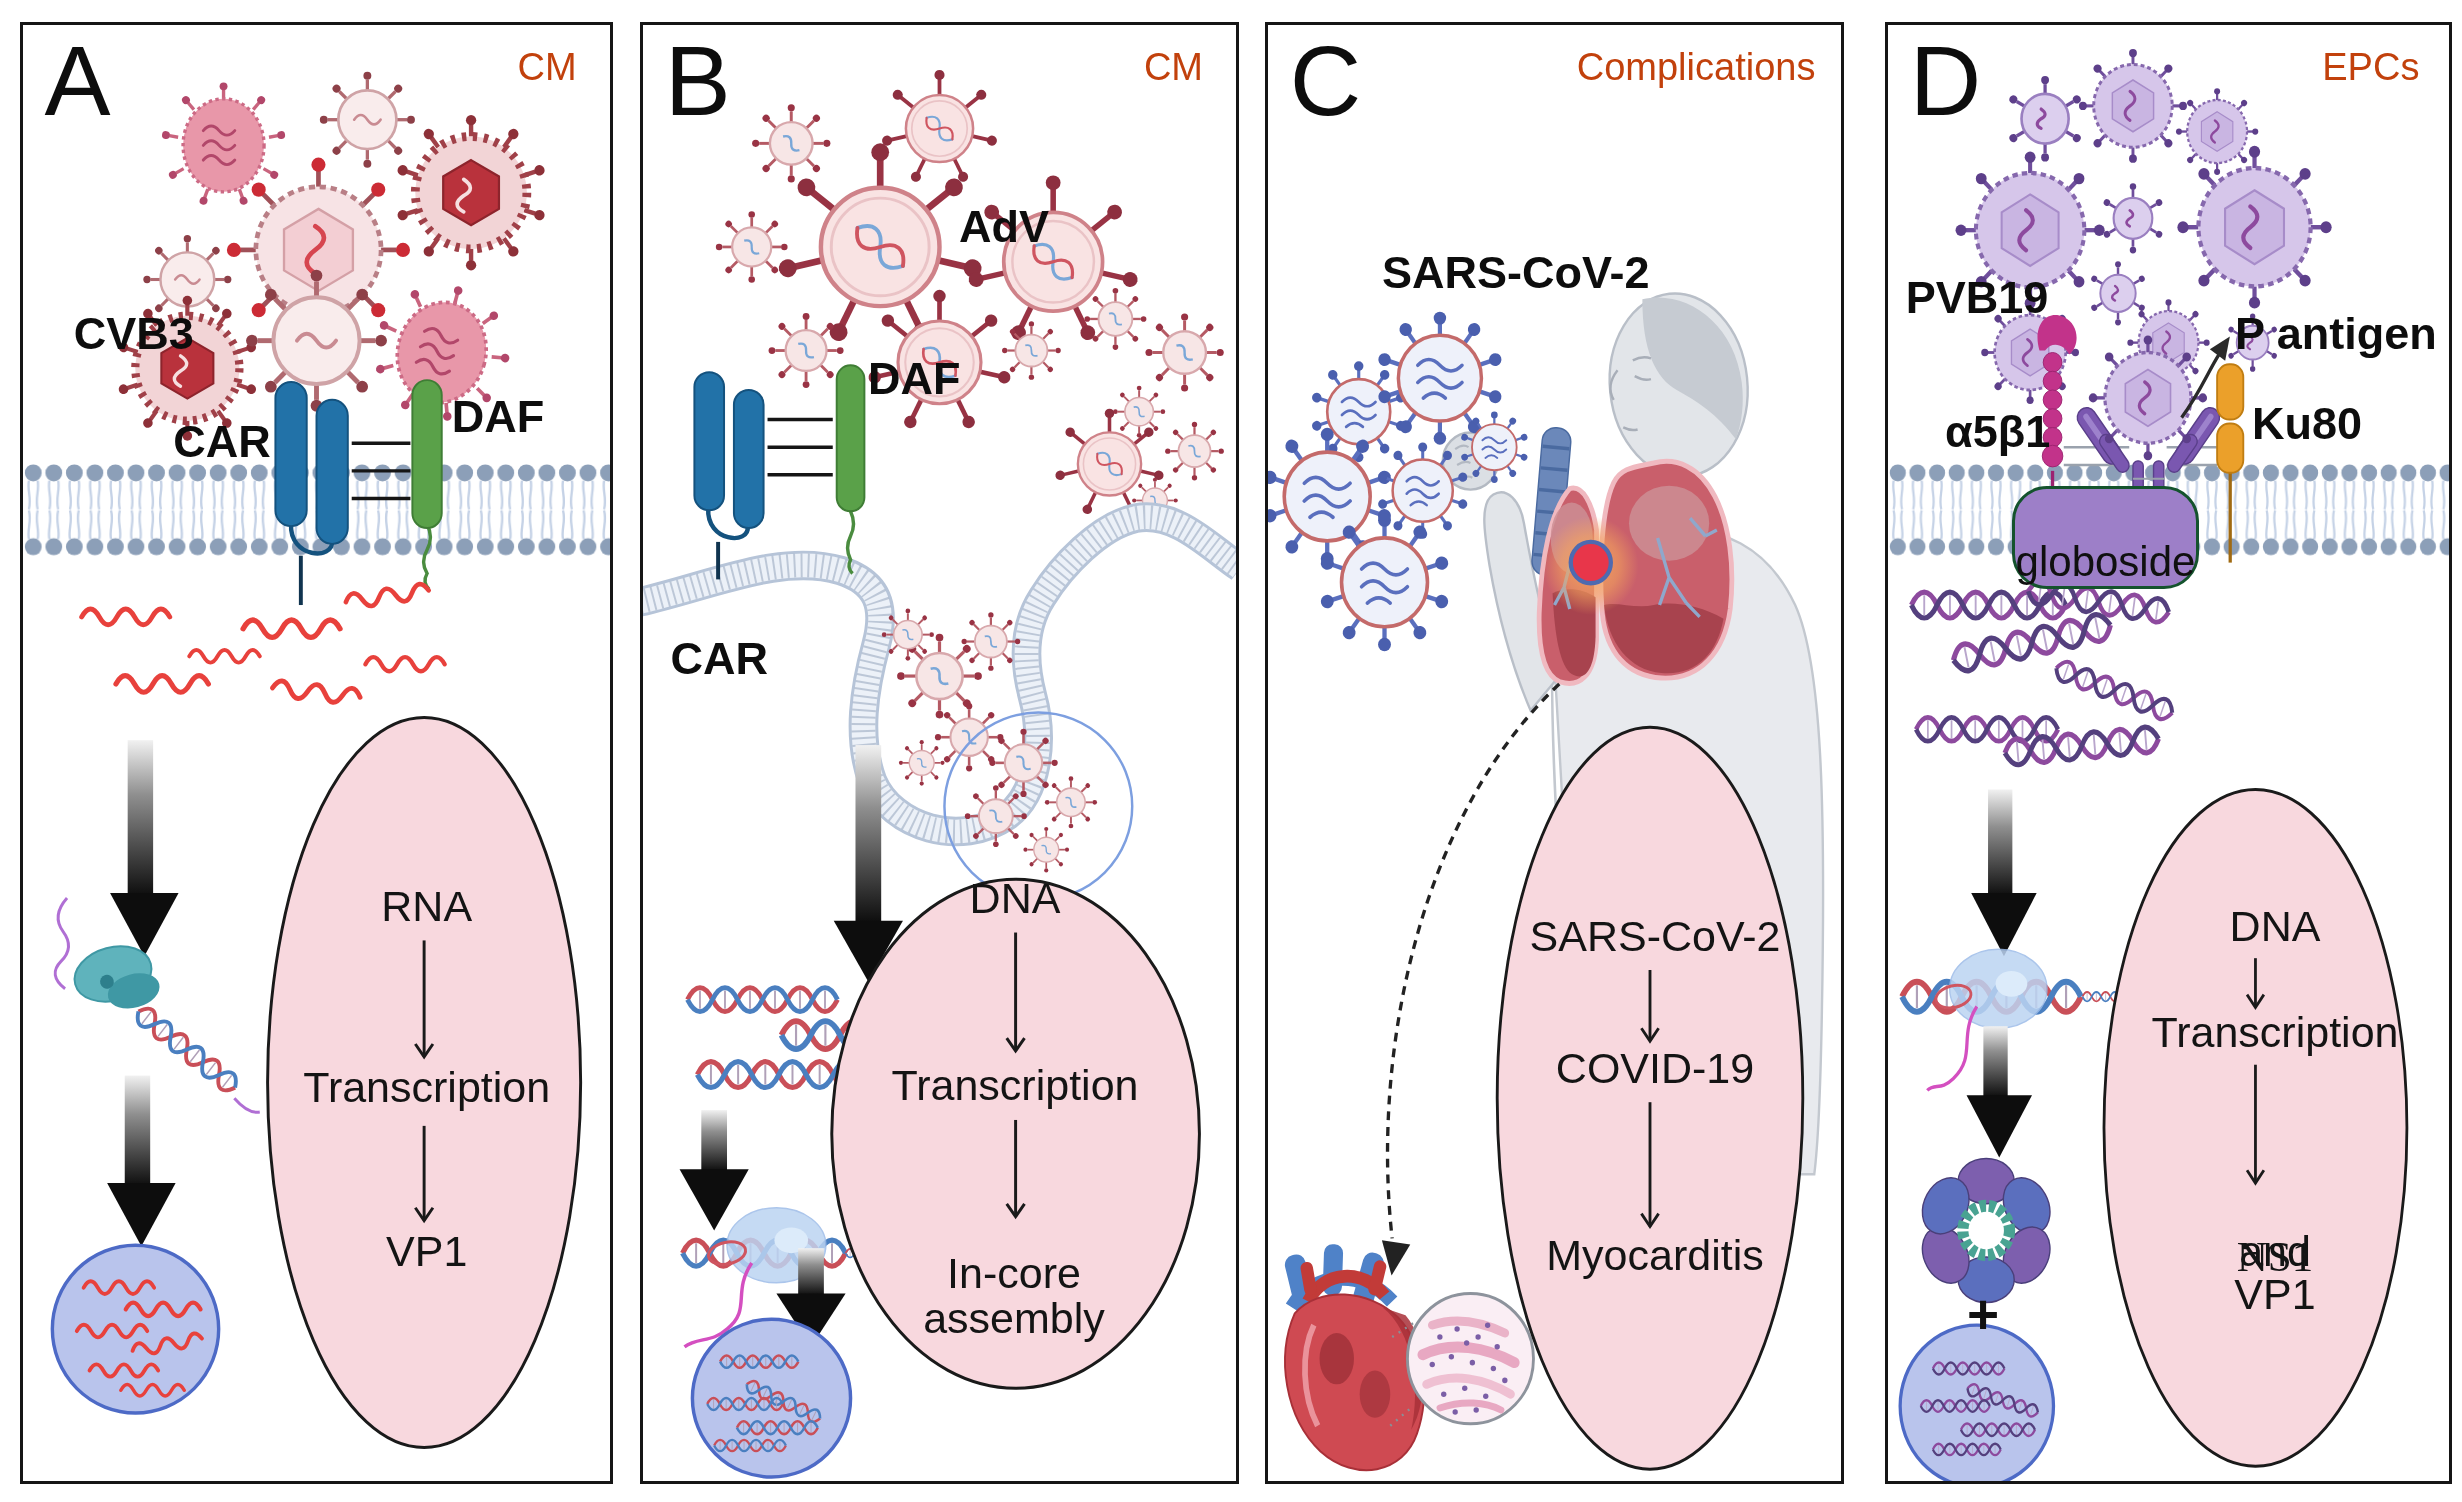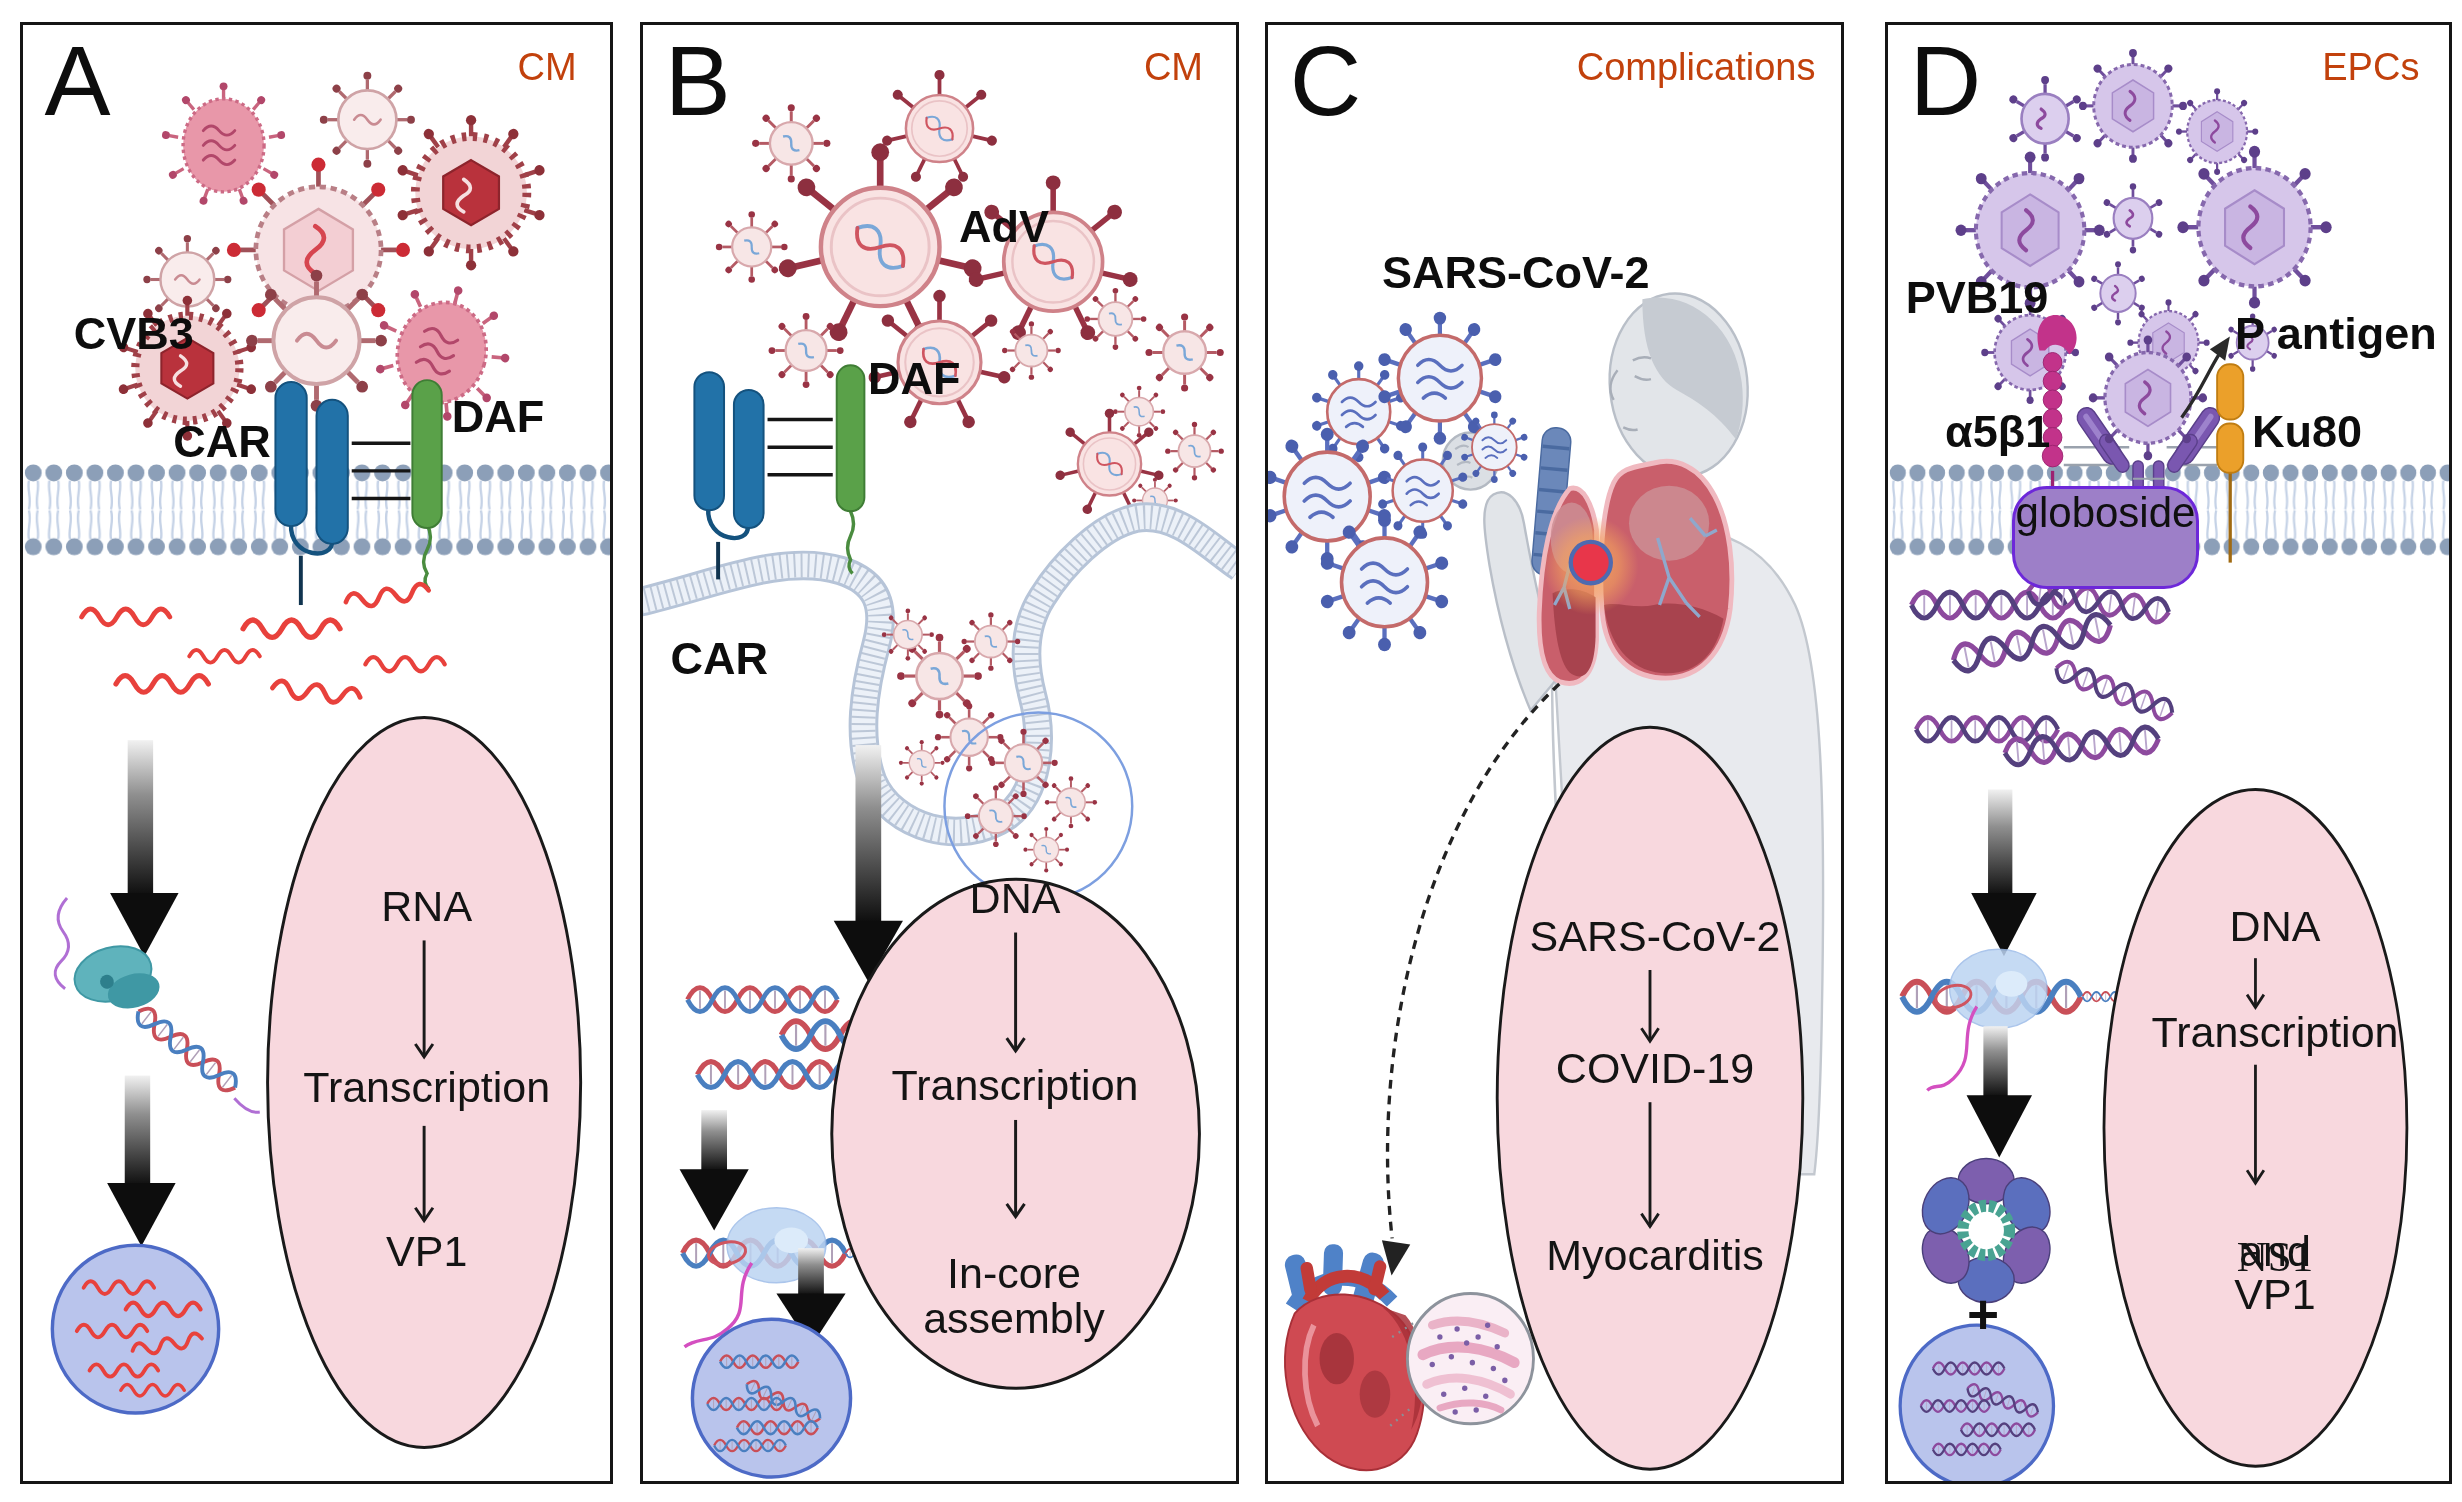--- a/index.html
+++ b/index.html
@@ -6,21 +6,21 @@
   #canvas{position:relative;width:2463px;height:1502px;background:#fff;overflow:hidden;
           font-family:"Liberation Sans","DejaVu Sans",sans-serif;color:#111;}
   .panel{position:absolute;top:21.7px;height:1462px;background:#fff;border:3.9px solid #151515;box-sizing:border-box;}
   .panel svg.art{position:absolute;left:0;top:0;width:100%;height:100%;}
   .letter{position:absolute;left:21.7px;top:3.9px;font-size:99px;line-height:1.05;color:#0d0d0d;}
   .corner{position:absolute;top:23.6px;right:33px;font-size:38px;line-height:1.05;color:#c2410c;}
   .lbl{position:absolute;font-size:45px;font-weight:700;line-height:1.0;color:#0d0d0d;white-space:nowrap;}
   .flow{position:absolute;width:296px;text-align:center;font-size:43px;line-height:1.06;color:#141414;}
   .flow.wrap{width:246px;margin-top:24px;}
   .globo{position:absolute;left:124px;top:461px;width:181px;height:97px;background:#9d7fc8;
-         border:3px solid #6d28d9;border-radius:35px;display:flex;align-items:flex-start;justify-content:center;
+         border:3px solid #14532d;border-radius:35px;display:flex;align-items:flex-end;justify-content:center;
          font-size:42px;color:#101010;}
   .plus{position:absolute;font-size:55px;font-weight:700;color:#111;}
 </style>
 </head>
 <body>
 
 <svg width="0" height="0" style="position:absolute" aria-hidden="true">
   <defs>
     <linearGradient id="g-arr" x1="0" y1="0" x2="0" y2="1">
       <stop offset="0" stop-color="#f1f1f1"></stop>
@@ -866,21 +866,21 @@
           <line x1="393" y1="1054" x2="393" y2="1174"></line>
             <polyline points="384,1161 393,1174 402,1161"></polyline>
         </g>
       </g>
     </svg>
     <div class="letter">D</div>
     <div class="corner" style="right:29.6px;">EPCs</div>
     <div class="lbl" style="left:17.7px;top:250px;text-align:center;">PVB19</div>
     <div class="lbl" style="left:57px;top:384px;">α5β1</div>
     <div class="lbl" style="left:347px;top:286px;">P antigen</div>
-    <div class="lbl" style="left:364px;top:376px;margin-top:8px;">Ku80</div>
+    <div class="lbl" style="left:364px;top:376px;">Ku80</div>
     <div class="globo">
         <span>globoside</span>
       </div>
     <div class="plus" style="left:79px;top:1257px;">+</div>
     <div class="flow" style="left:239px;top:879px;">DNA</div>
     <div class="flow" style="left:239px;top:985px;">Transcription</div>
     <div class="flow" style="left:239px;top:1209px;font-family:Liberation Serif, serif;">NS1</div>
     <div class="flow" style="left:239px;top:1204px;">and</div>
     <div class="flow" style="left:239px;top:1247px;">VP1</div>
   </div>

